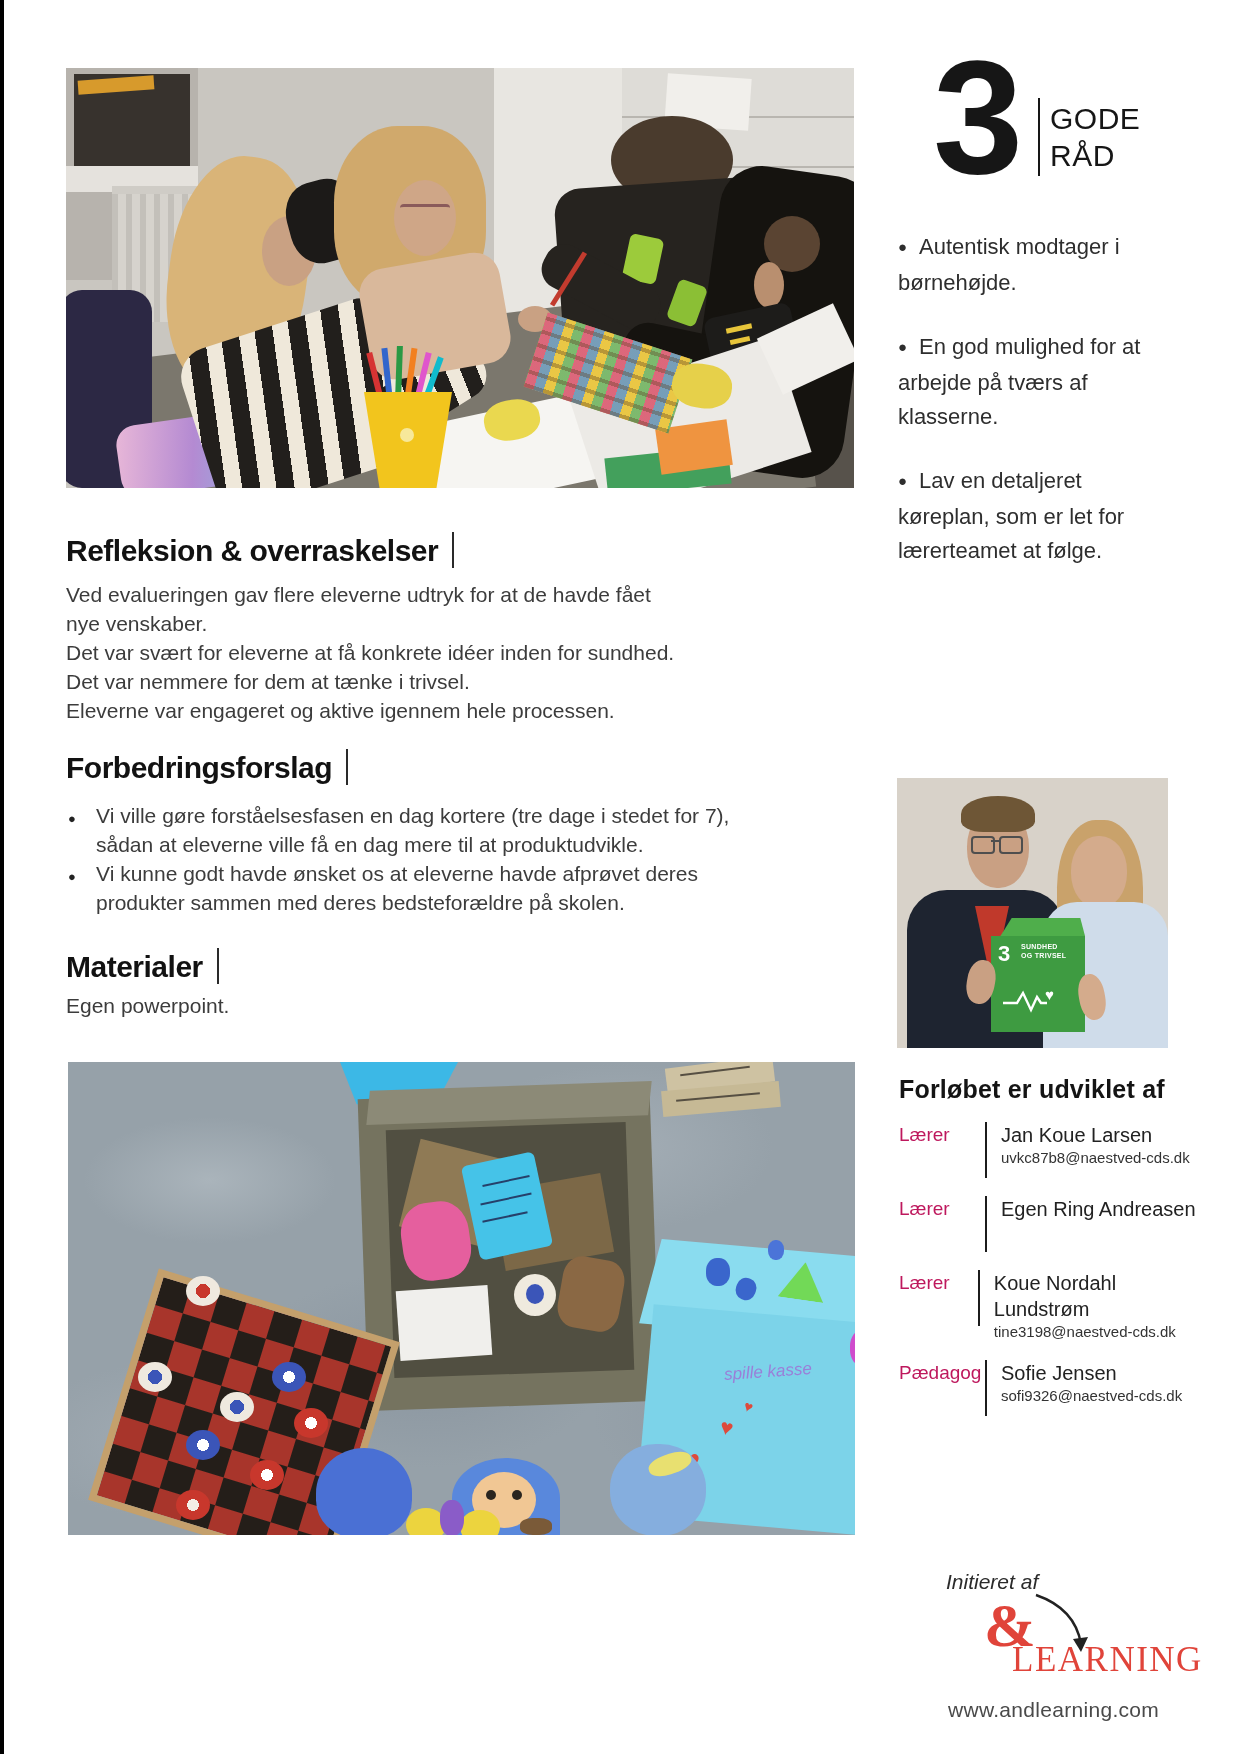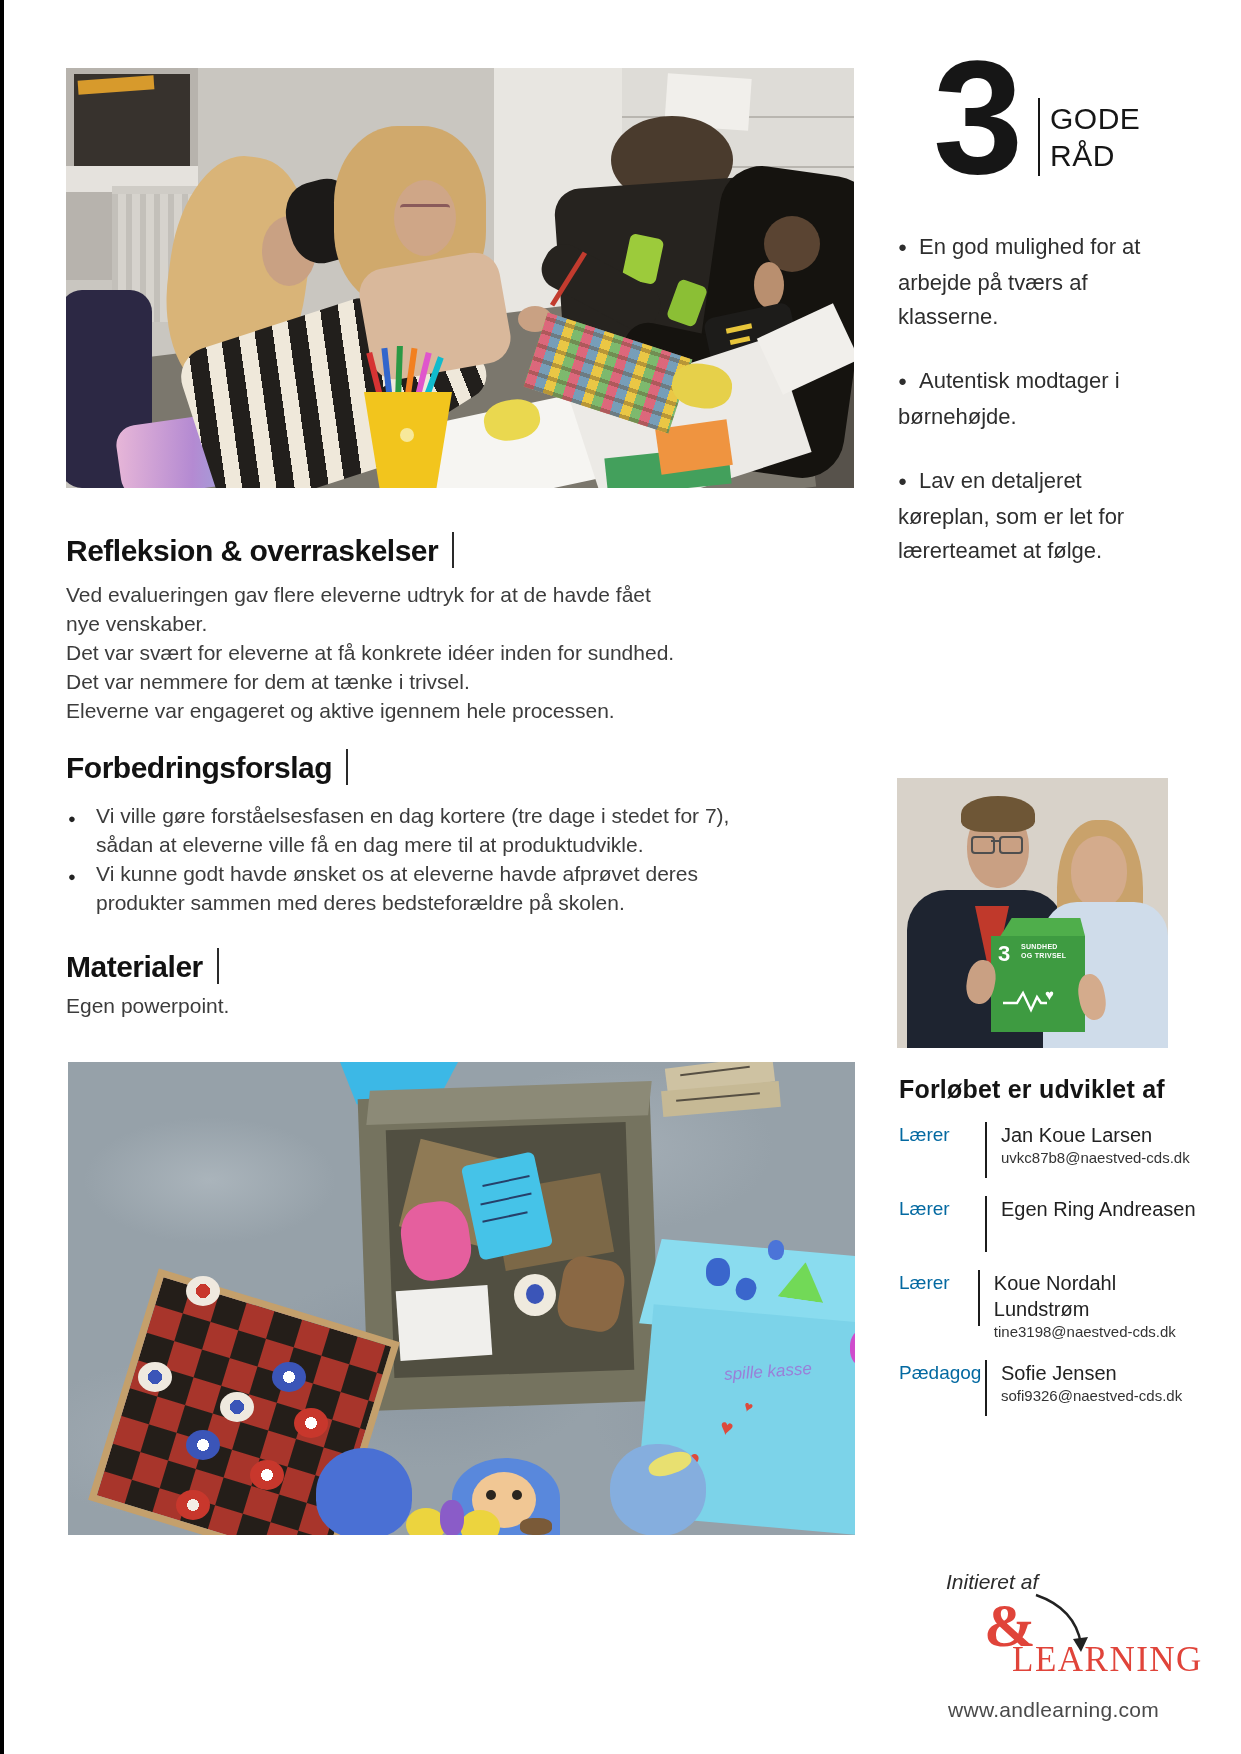--- a/index.html
+++ b/index.html
@@ -25,21 +25,21 @@
                color:#161616;letter-spacing:0.5px;}
   .tips{position:absolute;left:898px;top:230px;width:258px;}
   .tip{font-size:22px;line-height:34px;color:#2e2e2e;margin:0 0 30px 0;}
   .tip .dot{font-size:15px;margin-right:12px;position:relative;top:-2px;}
 
   
   .credits-heading{position:absolute;left:899px;top:1075px;font-size:25px;font-weight:600;
                    color:#141414;letter-spacing:0.2px;}
   .credits{position:absolute;left:899px;top:1122px;width:300px;}
   .credit-row{display:flex;margin-bottom:18px;}
-  .credit-role{width:86px;font-size:19px;color:#0369a1;padding-top:2px;}
+  .credit-role{width:86px;font-size:19px;color:#be185d;padding-top:2px;}
   .credit-div{width:2px;background:#1c1c1c;height:56px;margin:0 14px 0 0;}
   .credit-name{font-size:20px;color:#222;line-height:26px;}
   .credit-email{font-size:15px;color:#333;line-height:20px;}
   .credit-email:empty{display:none;}
 
   
   .initiated{position:absolute;left:946px;top:1570px;font-style:italic;font-size:21px;color:#2b2b2b;}
   .brand-arrow{position:absolute;left:1032px;top:1592px;}
   .brand-amp{position:absolute;left:984px;top:1594px;font-family:"Liberation Serif",serif;
              font-weight:700;font-size:62px;line-height:1;}
@@ -131,22 +131,22 @@
     <div style="left:334px;top:360px;width:14px;height:14px;background:#f7e89a;border-radius:50%;"></div>
   </div>
 
   <div class="badge-num">3</div>
   <div class="badge-bar"></div>
   <div class="badge-label">
     <div>GODE</div>
     <div>RÅD</div>
   </div>
   <div class="tips">
+    <p class="tip"><span class="dot">●</span><span>Autentisk modtager i børnehøjde.</span></p>
     <p class="tip"><span class="dot">●</span><span>En god mulighed for at arbejde på tværs af klasserne.</span></p>
-    <p class="tip"><span class="dot">●</span><span>Autentisk modtager i børnehøjde.</span></p>
     <p class="tip"><span class="dot">●</span><span>Lav en detaljeret køreplan, som er let for lærerteamet at følge.</span></p>
   </div>
 
   <div class="sec-title" style="top:534px;">
     <span>Refleksion &amp; overraskelser</span>
     <span class="bar"></span>
   </div>
   <div class="body-line" style="top:580px;">Ved evalueringen gav flere eleverne udtryk for at de havde fået</div>
   <div class="body-line" style="top:609px;">nye venskaber.</div>
   <div class="body-line" style="top:667px;">Det var nemmere for dem at tænke i trivsel.</div>

